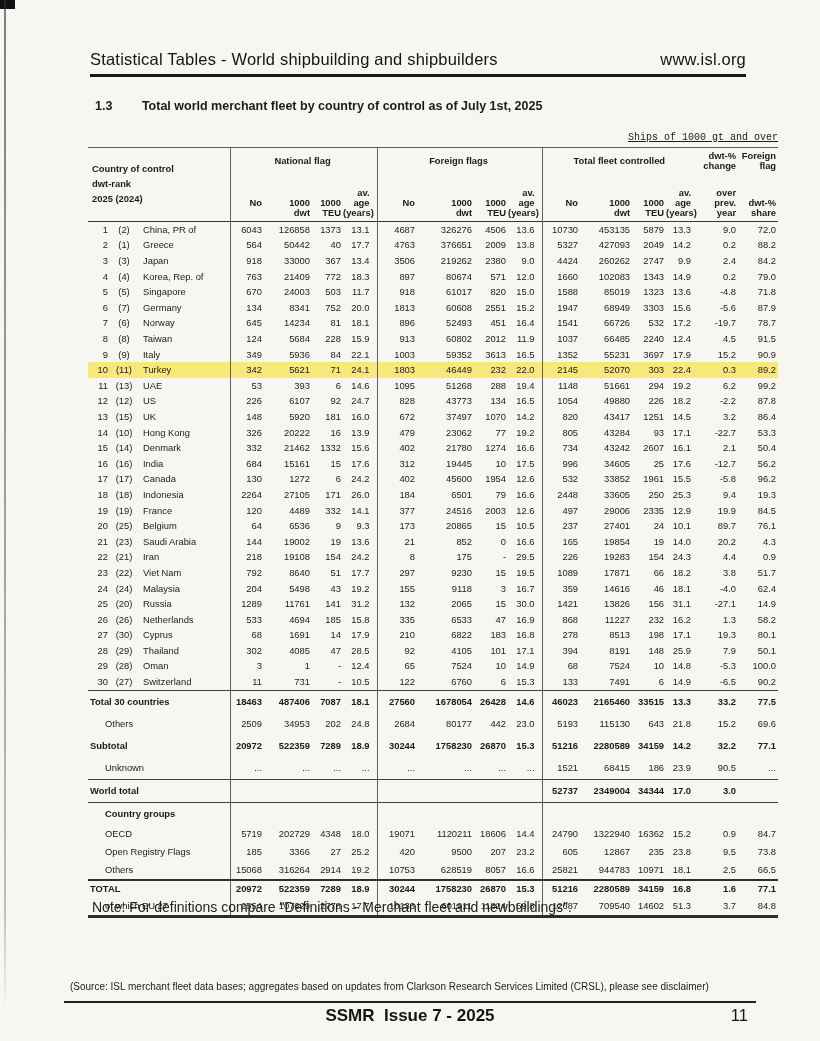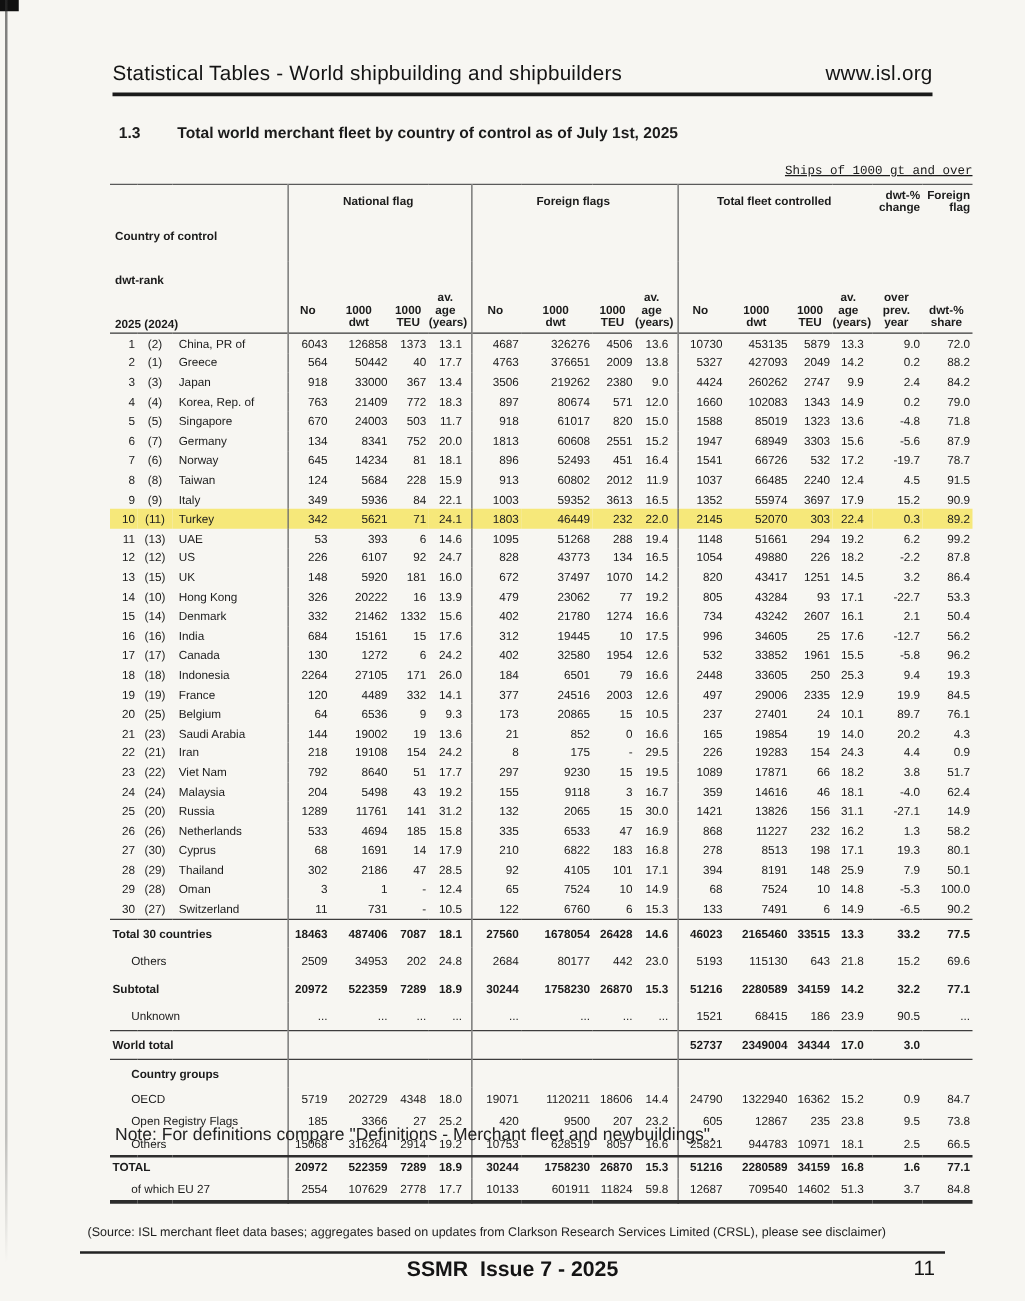--- a/index.html
+++ b/index.html
@@ -26,23 +26,23 @@
     position:absolute;left:88px;top:147px;width:690px;
     border-collapse:collapse;table-layout:fixed;
     font-size:9.4px;line-height:1.05;
     border-top:1.5px solid #5a5a5a;border-bottom:3px solid #2c2c2c;
   }
   thead{border-bottom:1.5px solid #383838;}
   th{font-weight:bold;font-size:9.4px;padding:0 2px 0 0;}
   .h1 th{height:30px;vertical-align:top;}
   .h1 th.grp{text-align:center;padding-top:8px;}
   .h1 th.two{padding-top:3px;}
-  .h2 th{height:32px;vertical-align:bottom;padding-bottom:3px;text-align:center;}
+  .h2 th{height:32px;vertical-align:bottom;padding-bottom:3px;text-align:right;}
   th.country-head{text-align:left;vertical-align:top;padding:13px 0 0 4px;font-weight:bold;}
-  th.country-head div{line-height:15px;margin-top:20px;}
+  th.country-head div{line-height:15px;}
   .two,.sub{white-space:pre-line;text-align:right;}
   .vr{border-right:1px solid #616161;}
   th.age,td.age{padding-right:7px;}
 
   td{padding:0 2px 0 0;text-align:right;vertical-align:middle;}
   td.num{font-variant-numeric:tabular-nums;}
   td.prev{text-align:center;padding:0;}
   td.country{text-align:left;padding-left:5px;}
   td.label{text-align:left;padding-left:2px;}
   td.label.indent{padding-left:17px;}
@@ -307,21 +307,21 @@
         <td class="country vr">Italy</td>
         <td class="num ">349</td>
         <td class="num ">5936</td>
         <td class="num ">84</td>
         <td class="num age vr">22.1</td>
         <td class="num ">1003</td>
         <td class="num ">59352</td>
         <td class="num ">3613</td>
         <td class="num age vr">16.5</td>
         <td class="num ">1352</td>
-        <td class="num ">55974</td>
+        <td class="num ">55231</td>
         <td class="num ">3697</td>
         <td class="num age">17.9</td>
         <td class="num ">15.2</td>
         <td class="num ">90.9</td>
       </tr>
       <tr class="r-data highlight">
         <td class="num">10</td>
         <td class="prev">(11)</td>
         <td class="country vr">Turkey</td>
         <td class="num ">342</td>
@@ -455,21 +455,21 @@
       </tr>
       <tr class="r-data">
         <td class="num">17</td>
         <td class="prev">(17)</td>
         <td class="country vr">Canada</td>
         <td class="num ">130</td>
         <td class="num ">1272</td>
         <td class="num ">6</td>
         <td class="num age vr">24.2</td>
         <td class="num ">402</td>
-        <td class="num ">32580</td>
+        <td class="num ">45600</td>
         <td class="num ">1954</td>
         <td class="num age vr">12.6</td>
         <td class="num ">532</td>
         <td class="num ">33852</td>
         <td class="num ">1961</td>
         <td class="num age">15.5</td>
         <td class="num ">-5.8</td>
         <td class="num ">96.2</td>
       </tr>
       <tr class="r-data">
@@ -660,21 +660,21 @@
         <td class="num ">198</td>
         <td class="num age">17.1</td>
         <td class="num ">19.3</td>
         <td class="num ">80.1</td>
       </tr>
       <tr class="r-data">
         <td class="num">28</td>
         <td class="prev">(29)</td>
         <td class="country vr">Thailand</td>
         <td class="num ">302</td>
-        <td class="num ">2186</td>
+        <td class="num ">4085</td>
         <td class="num ">47</td>
         <td class="num age vr">28.5</td>
         <td class="num ">92</td>
         <td class="num ">4105</td>
         <td class="num ">101</td>
         <td class="num age vr">17.1</td>
         <td class="num ">394</td>
         <td class="num ">8191</td>
         <td class="num ">148</td>
         <td class="num age">25.9</td>

